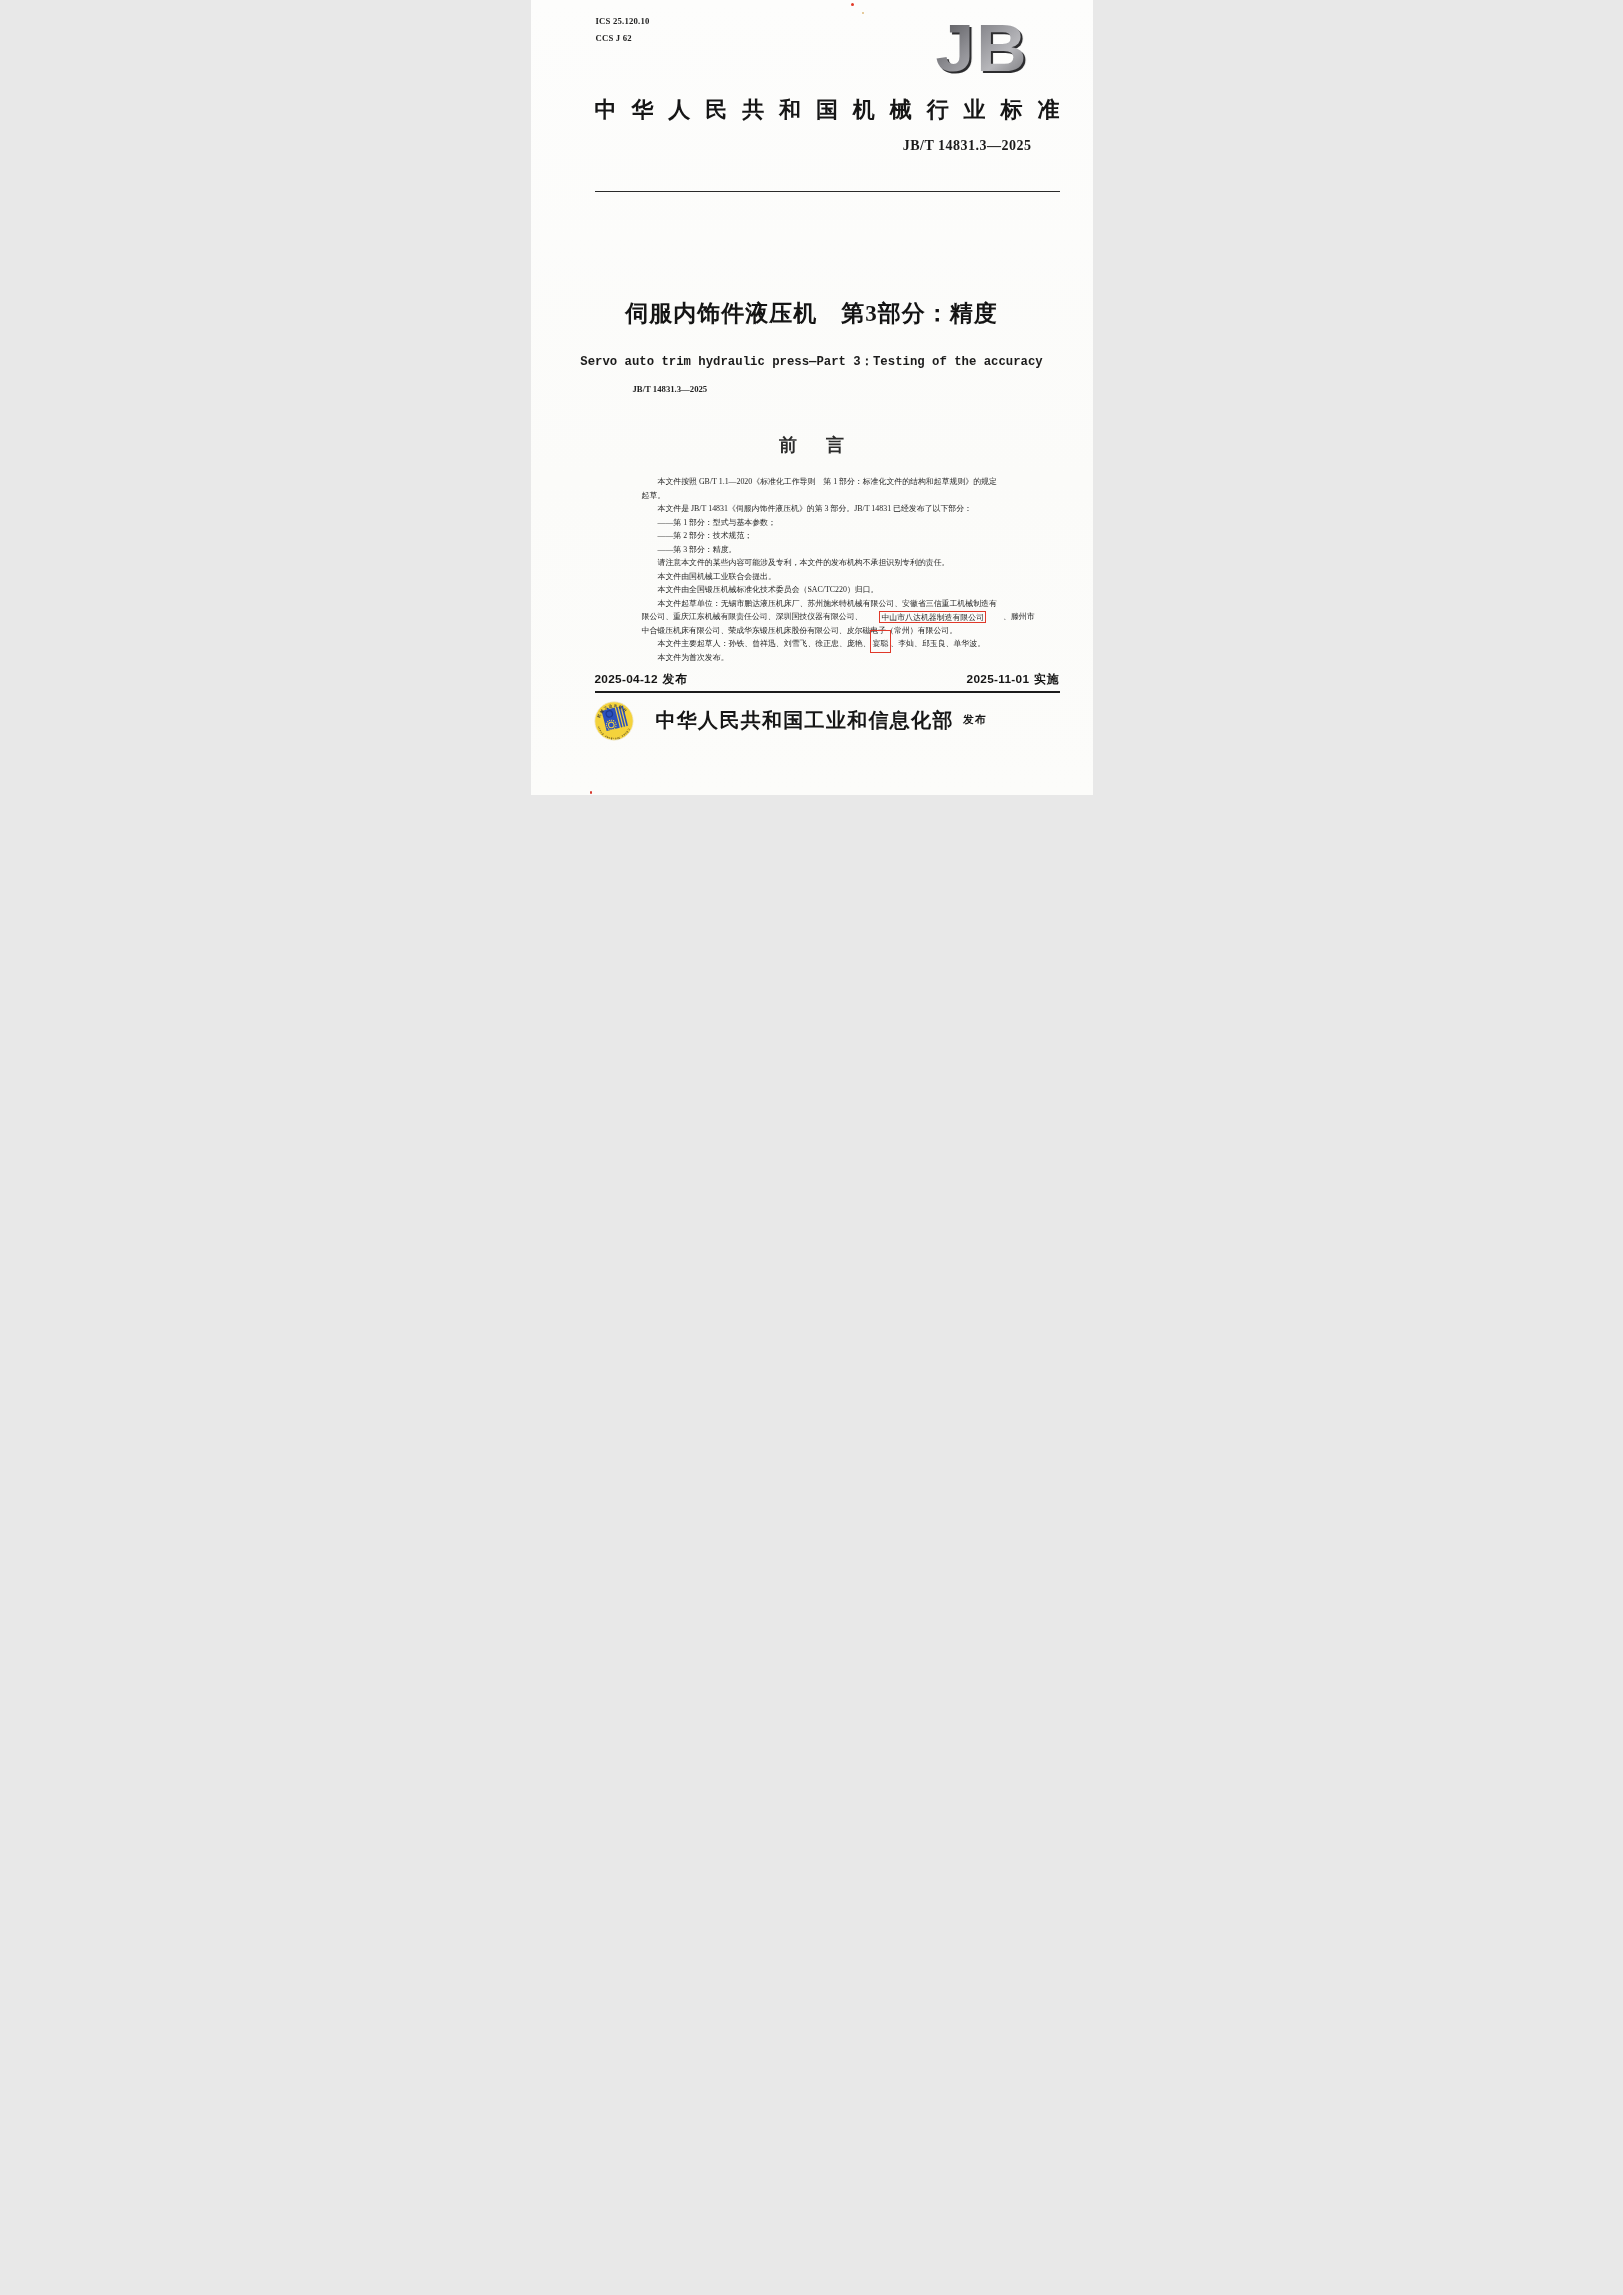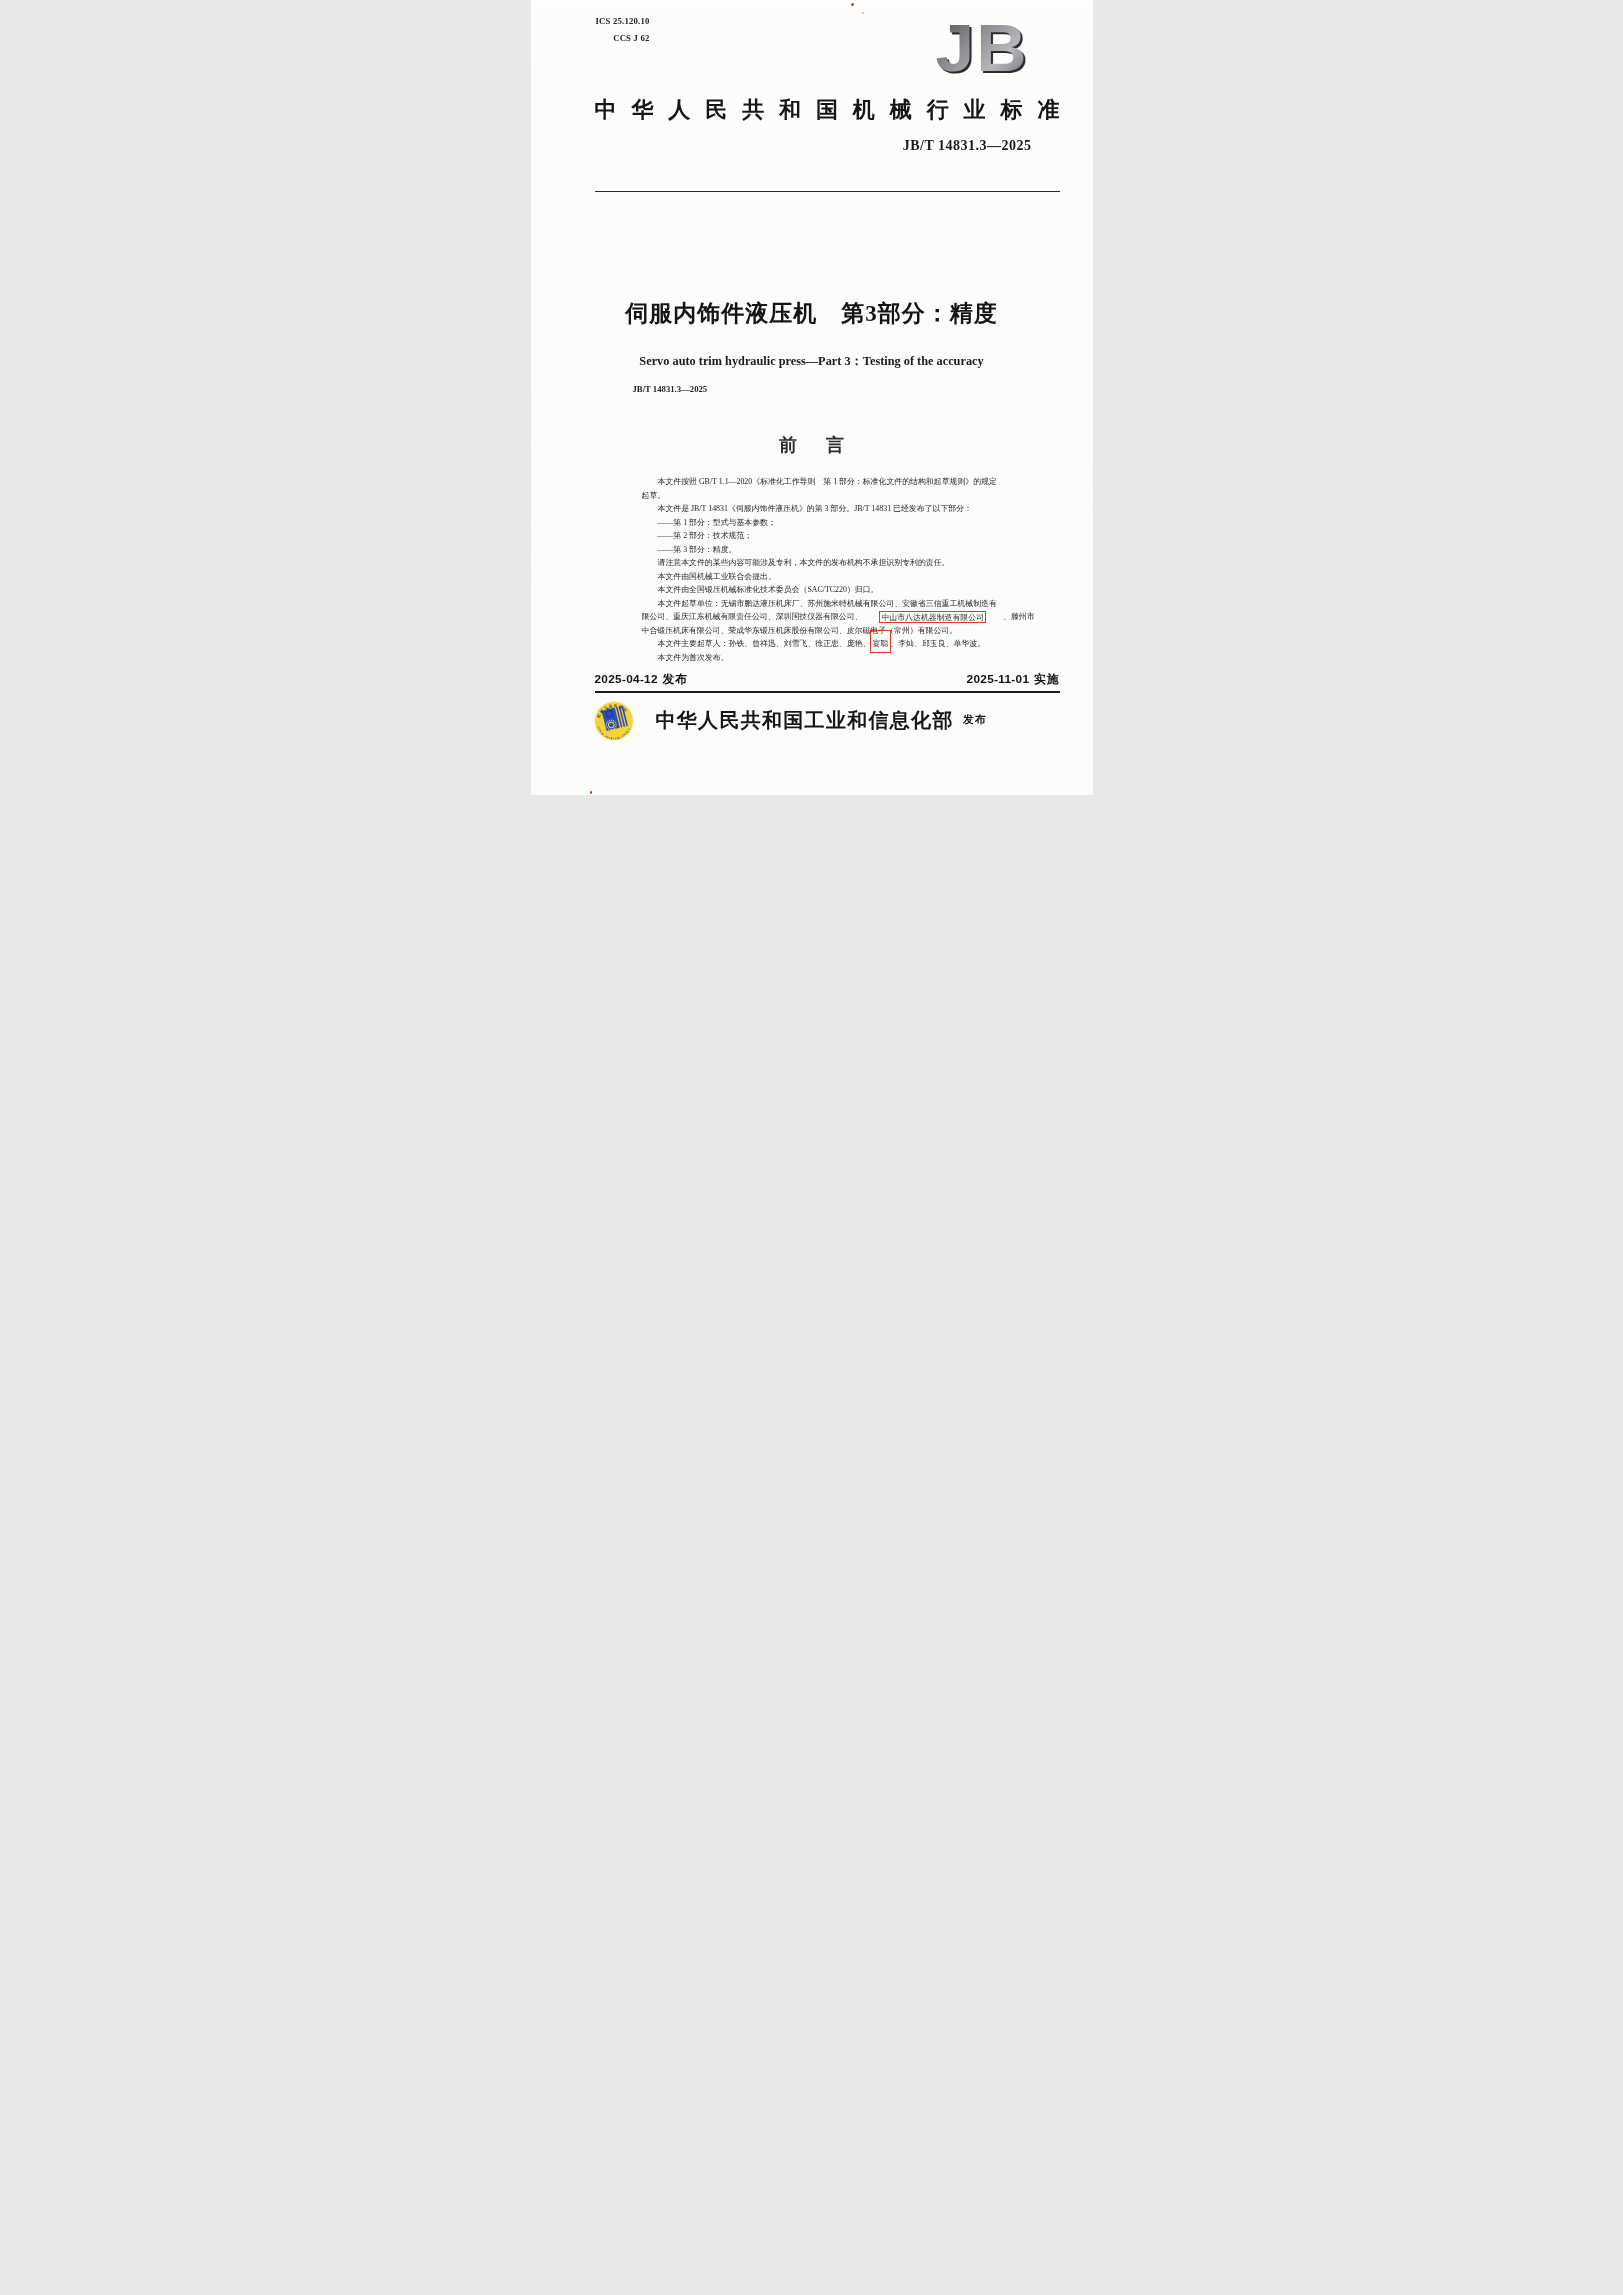--- a/index.html
+++ b/index.html
@@ -6,21 +6,21 @@
   .page{
     position:relative;
     width:562px;height:795px;
     margin:0 auto;
     background:linear-gradient(180deg,#fdfdfc 0%,#fbfbf9 60%,#fcfcfa 100%);
     overflow:hidden;
     font-family:"Liberation Serif","DejaVu Serif",serif;
     color:#1f1f1f;
   }
   
-  .ics-block{position:absolute;left:65px;top:13.3px;font-size:8.7px;font-weight:bold;line-height:1.95;letter-spacing:0.2px;color:#222;text-align:right;}
+  .ics-block{position:absolute;left:65px;top:13.3px;font-size:8.7px;font-weight:bold;line-height:1.95;letter-spacing:0.2px;color:#222;}
   
   .jb-logo{
     position:absolute;left:407px;top:14.3px;width:128px;height:77px;
     font-family:"Liberation Sans","DejaVu Sans",sans-serif;
     font-size:67px;font-weight:900;letter-spacing:2px;line-height:1;
     background:linear-gradient(135deg,#4c4c50 0%,#8d8d92 30%,#b7b7bb 52%,#6a6a6e 78%,#3f3f42 100%);
     -webkit-background-clip:text;background-clip:text;color:transparent;
     text-shadow:none;
     transform:scaleX(1.04);
     filter:drop-shadow(2px 2.6px 0px #2c2c2e);
@@ -31,21 +31,21 @@
     display:flex;justify-content:space-between;
     font-size:22px;font-weight:600;color:#161616;
   }
   .std-number{
     position:absolute;right:61px;top:138px;
     font-size:14px;font-weight:bold;letter-spacing:0.5px;color:#1b1b1b;
   }
   .rule-thin{position:absolute;left:64px;top:191px;width:465px;height:0;border-top:1.3px solid #2a2a2a;}
   
   .title-cn{position:absolute;left:0;top:298px;width:100%;text-align:center;font-size:23px;font-weight:bold;color:#141414;letter-spacing:1px;}
-  .title-en{position:absolute;left:0;top:353px;width:100%;text-align:center;font-size:12.3px;font-weight:bold;color:#1b1b1b;}
+  .title-en{position:absolute;left:0;top:353px;width:100%;text-align:center;font-size:12.3px;font-weight:bold;color:#1b1b1b;font-family:Liberation Mono, monospace;}
   .title-ref{position:absolute;left:102px;top:384px;font-size:8.7px;font-weight:bold;color:#222;}
   
   .foreword-heading{position:absolute;left:0;top:433px;width:100%;text-align:center;font-size:18px;font-weight:bold;color:#2c2c2c;}
   .foreword-heading .gap{display:inline-block;width:29px;}
   .foreword-body{position:absolute;left:111px;top:475px;width:365px;font-size:7.9px;line-height:13.5px;color:#262626;}
   .fw-line{white-space:nowrap;}
   .fw-line.indent{padding-left:16px;}
   .red-box{border:1.5px solid #e0392a;padding:0.5px 1px;margin:-0.5px 17px;}
   .red-box.tall{padding:7.7px 1.5px 3.6px;margin:-7.7px -0.5px -3.6px;}
   

